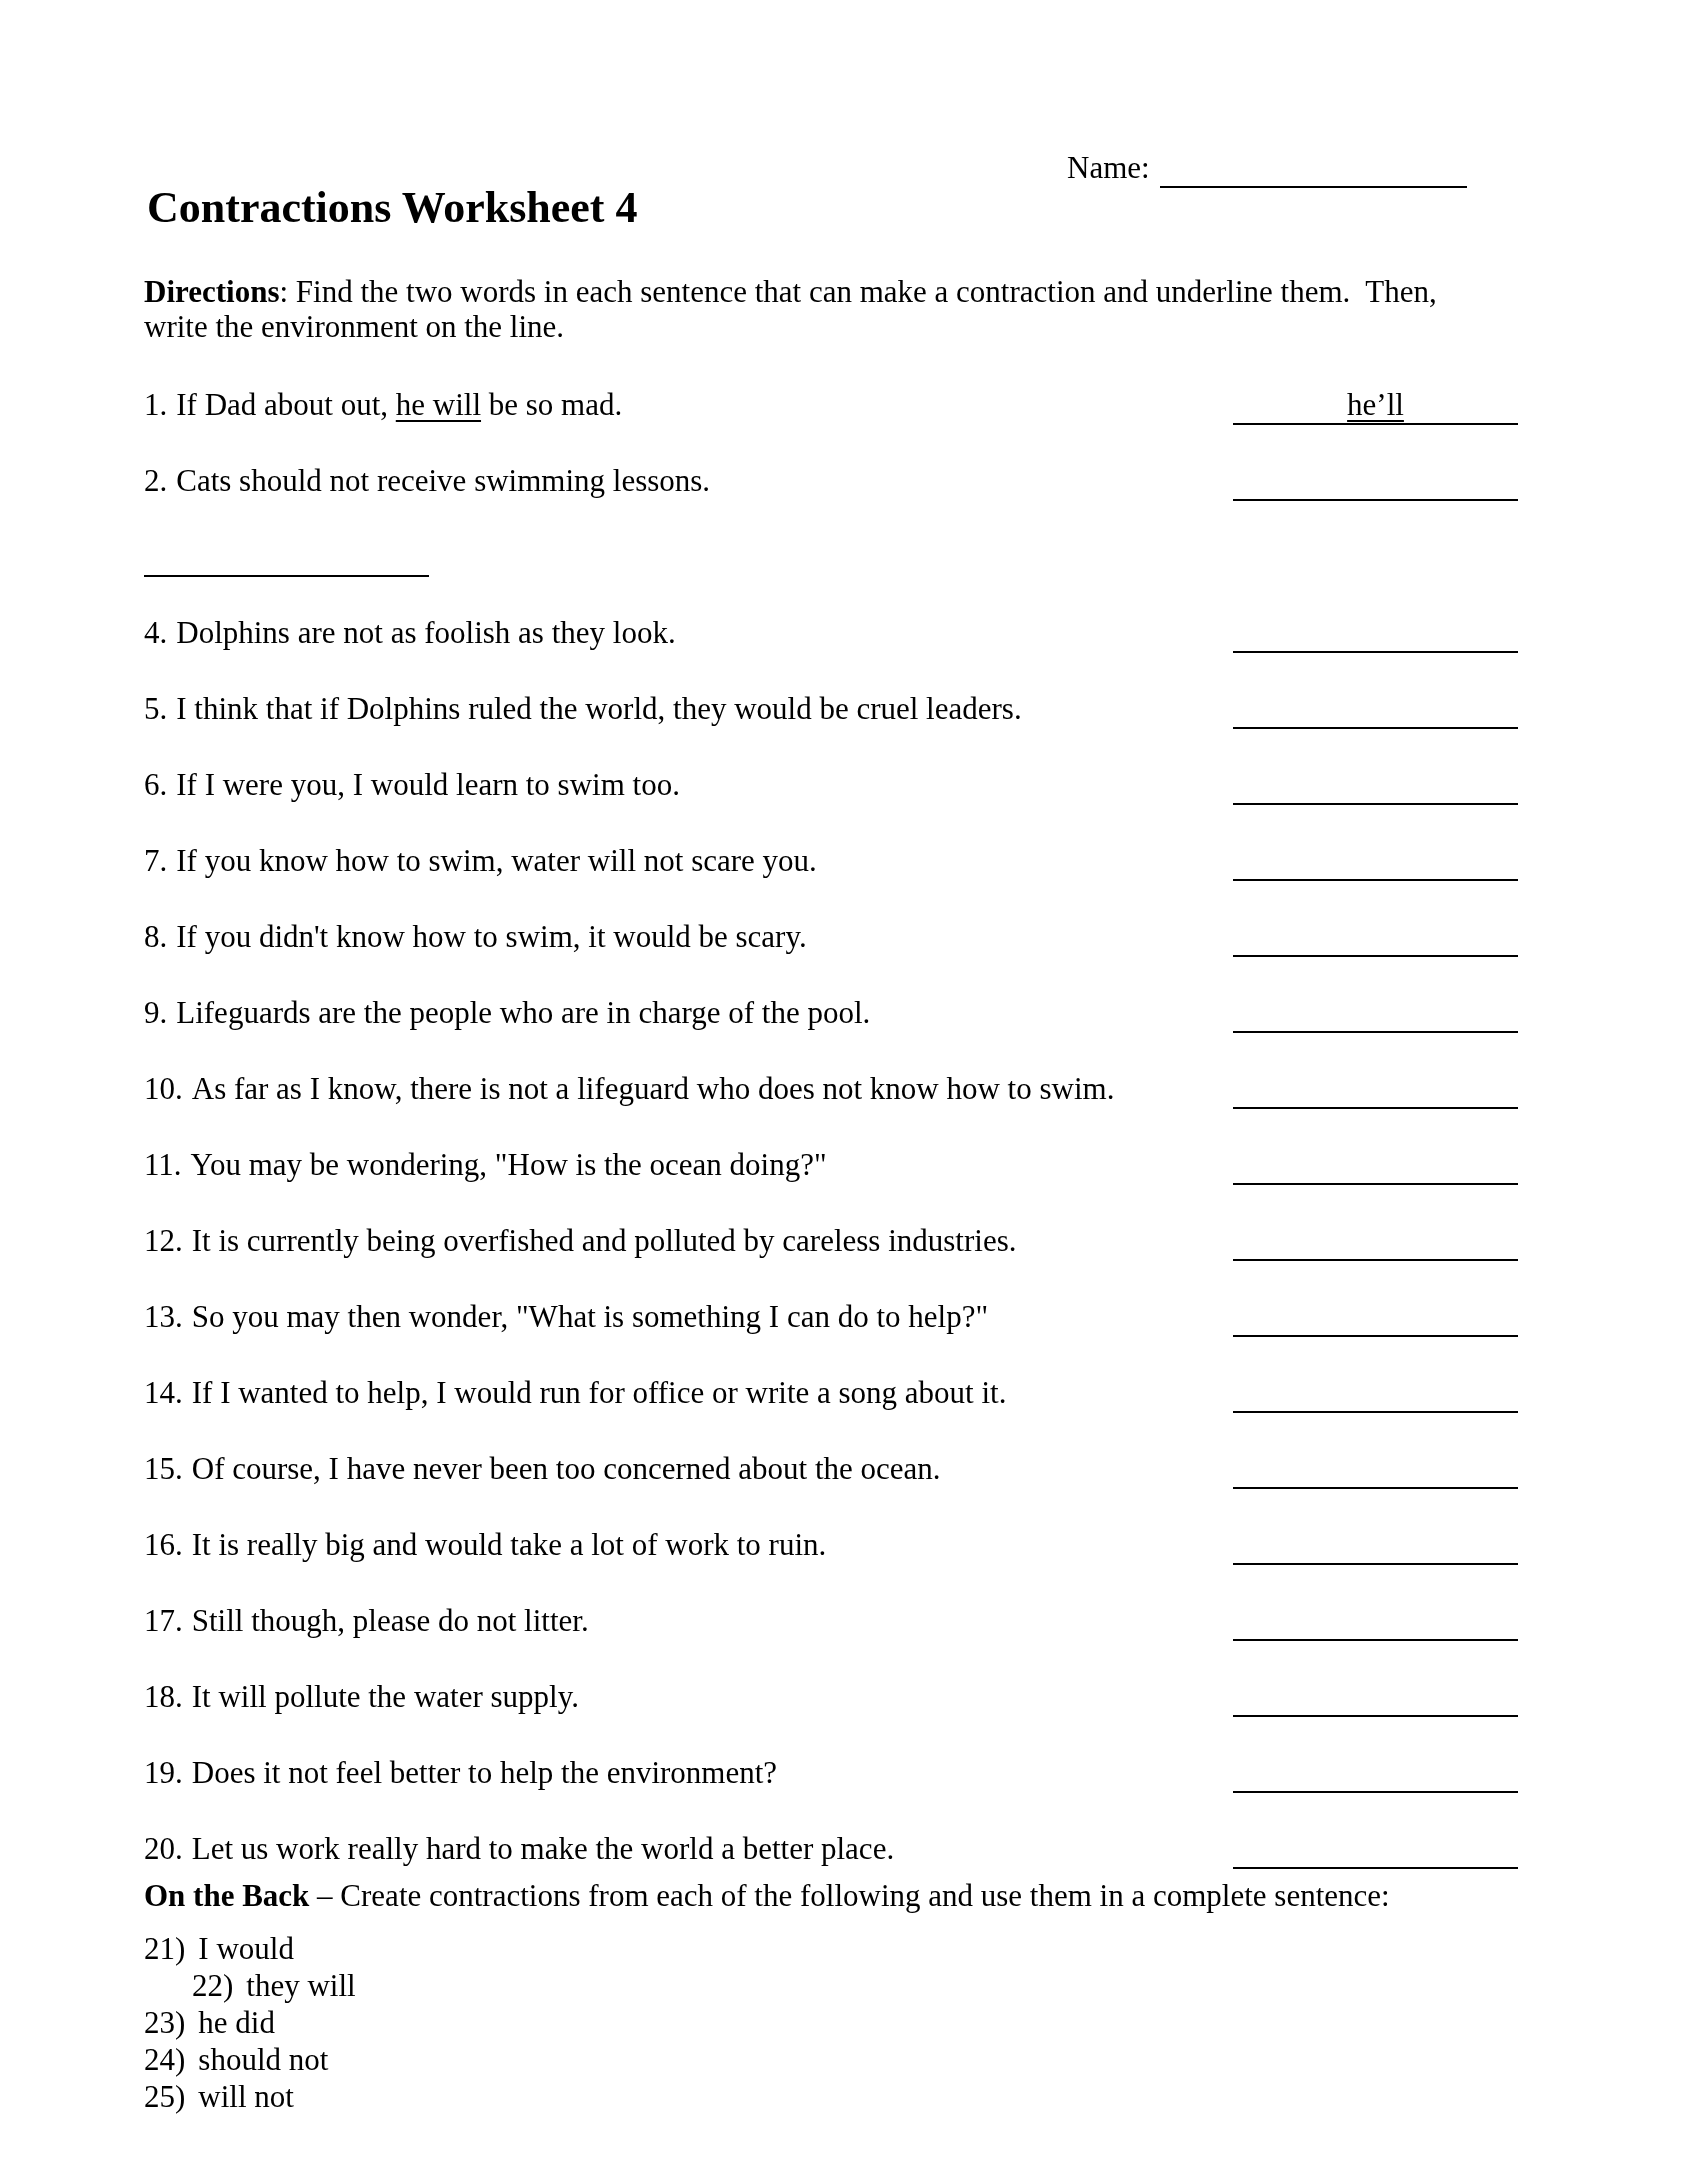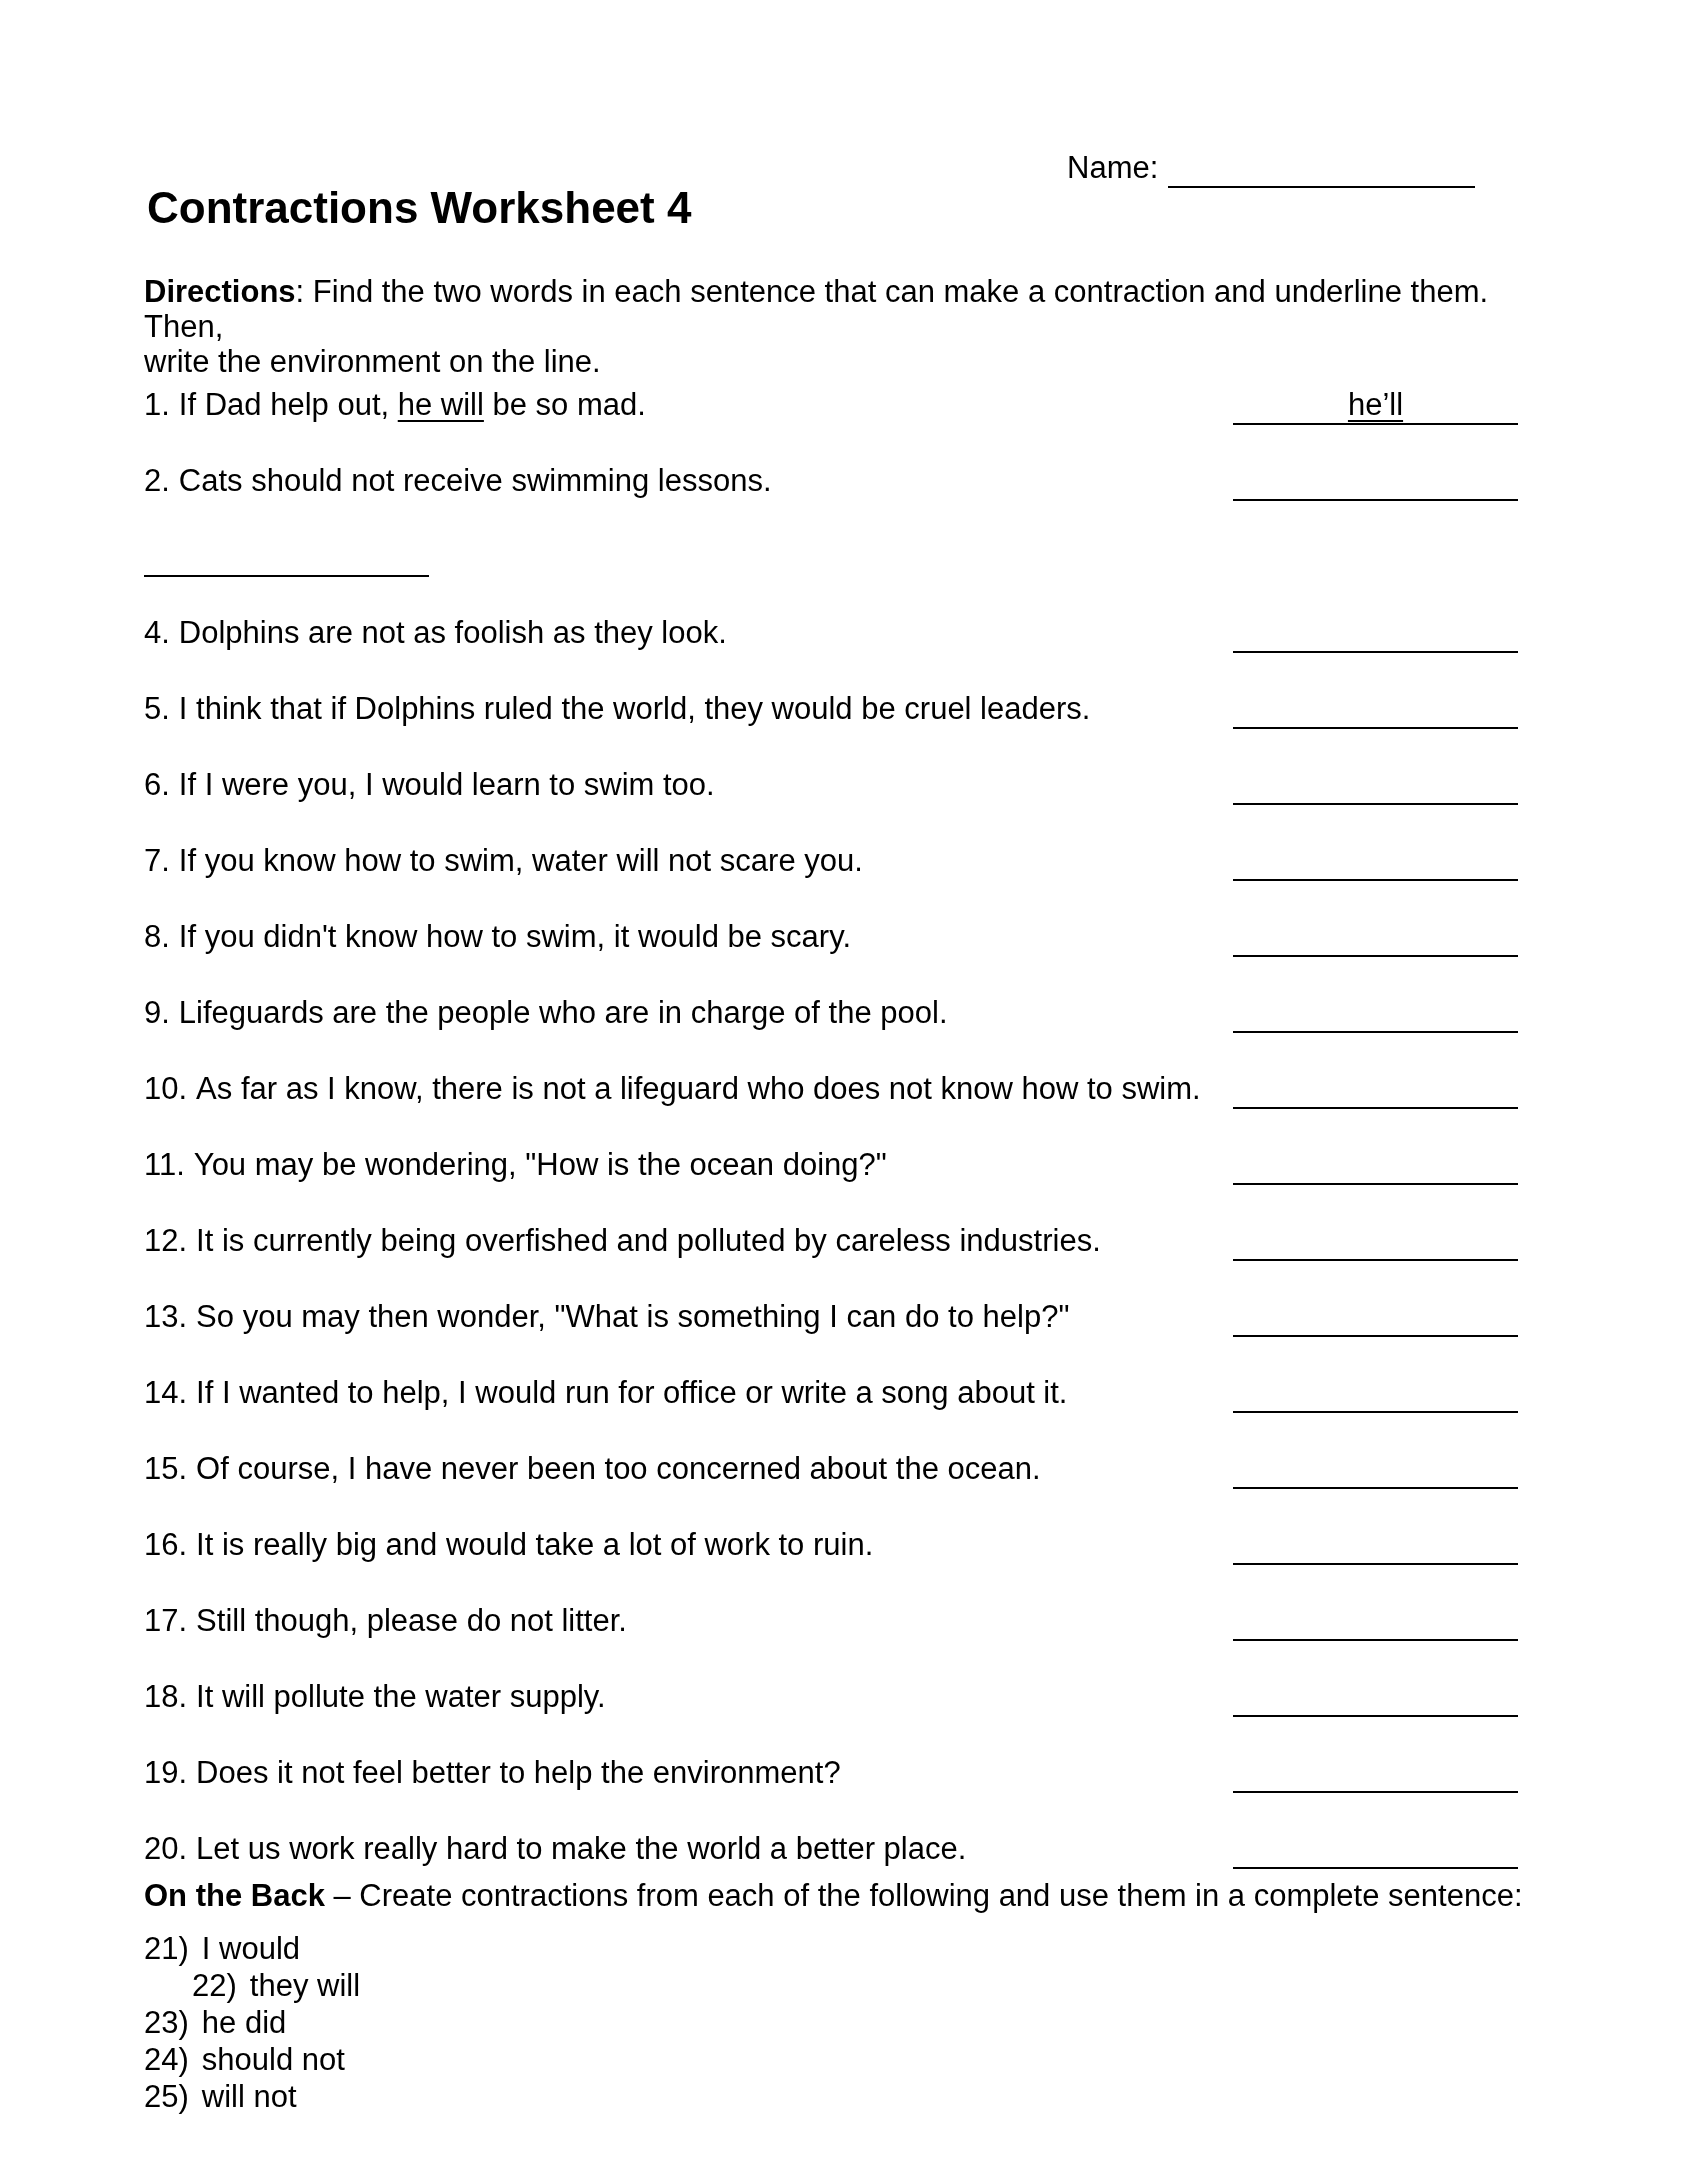--- a/index.html
+++ b/index.html
@@ -2,21 +2,21 @@
 <html><head>
 <meta charset="utf-8">
 <style>
   html, body { margin: 0; padding: 0; background: #ffffff; }
   .page {
     position: relative;
     width: 1683px;
     height: 2178px;
     background: #ffffff;
     color: #000000;
-    font-family: Liberation Sans, sans-serif;
+    font-family: Liberation Serif, serif;
     font-size: 31px;
     line-height: 37px;
   }
   .name-row {
     position: absolute;
     top: 149px;
     left: 1067px;
     display: flex;
     align-items: baseline;
   }
@@ -104,21 +104,21 @@
 
   <h1 class="title">Contractions Worksheet 4</h1>
 
   <div class="directions">
     <div><b>Directions</b><span>: Find the two words in each sentence that can make a contraction and underline them.&nbsp; Then,</span></div>
     <div>write the environment on the line.</div>
   </div>
 
   <div class="questions" id="questions">
   <div class="q-row">
-    <span class="q-sentence"><span data-field="number">1.</span><span data-field="pre">If Dad help out, </span><span class="u" data-field="underlined">he will</span><span data-field="post"> be so mad.</span></span>
+    <span class="q-sentence"><span data-field="number">1.</span><span data-field="pre">If Dad about out, </span><span class="u" data-field="underlined">he will</span><span data-field="post"> be so mad.</span></span>
     <span class="blank"><span class="answer u-answer" data-field="answer">he’ll</span></span>
   </div>
 
   <div class="q-row">
     <span class="q-sentence"><span data-field="number">2.</span><span data-field="pre">Cats should not receive swimming lessons.</span><span class="u" data-field="underlined"></span><span data-field="post"></span></span>
     <span class="blank"><span class="answer" data-field="answer">&nbsp;</span></span>
   </div>
 
   <div class="q-row">
     <span class="blank"><span class="answer" data-field="answer">&nbsp;</span></span>

